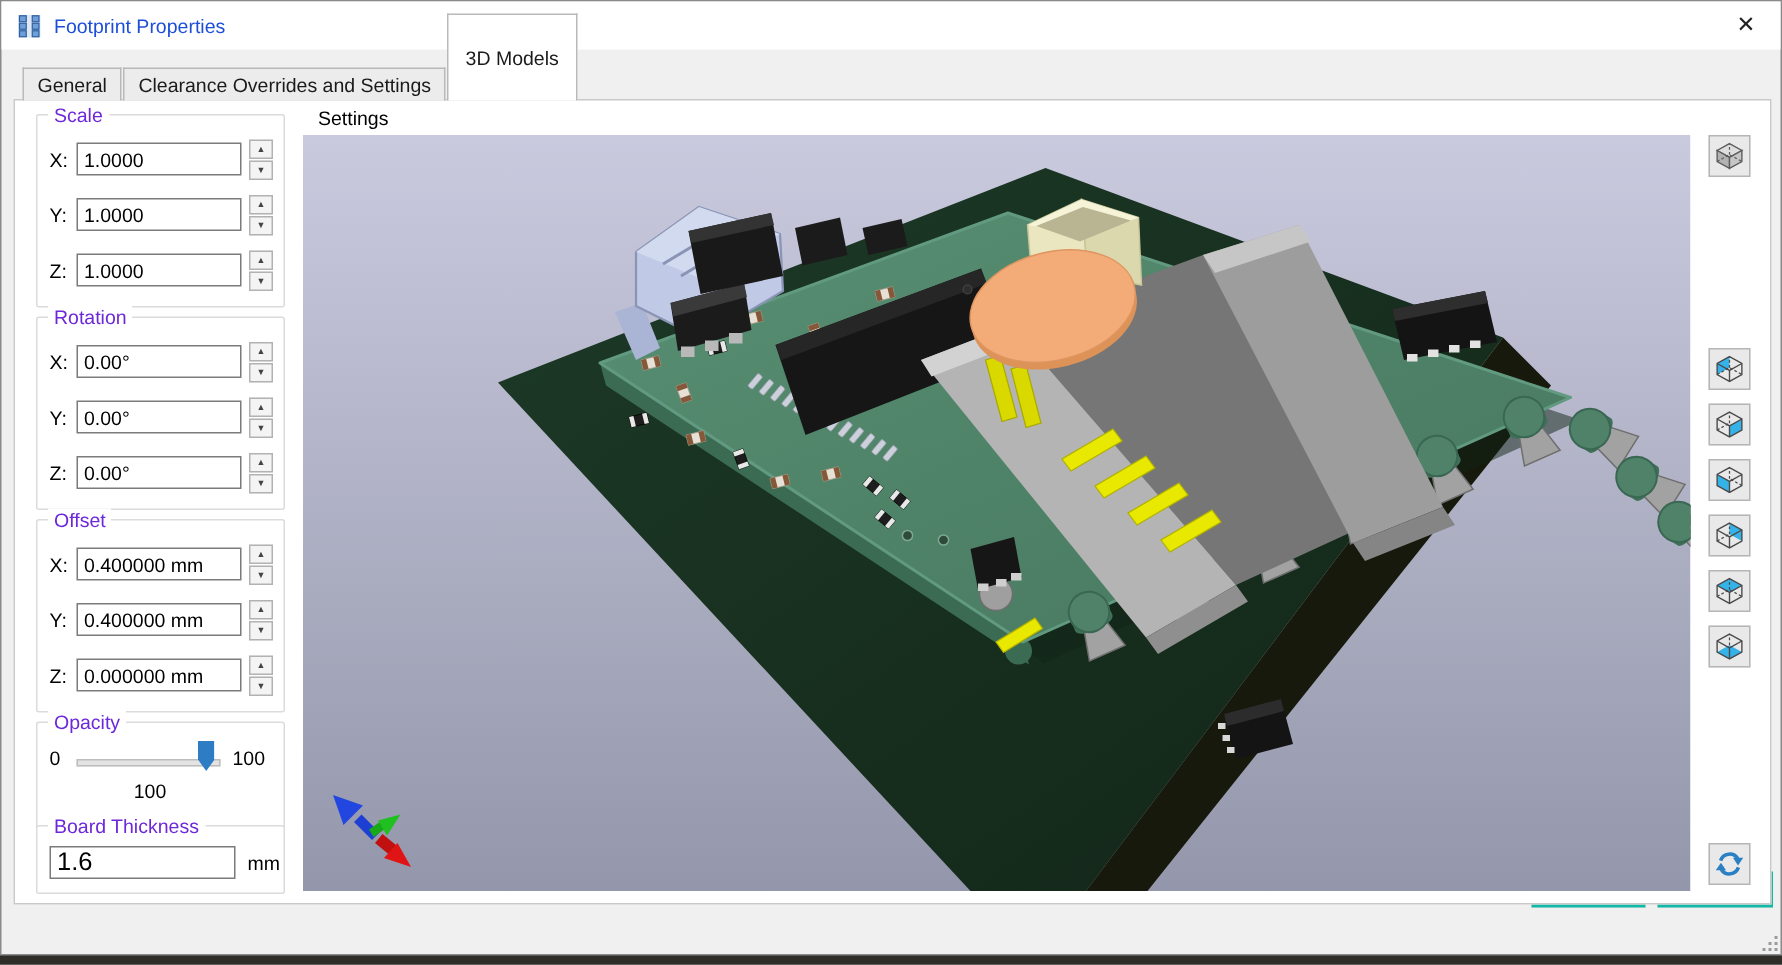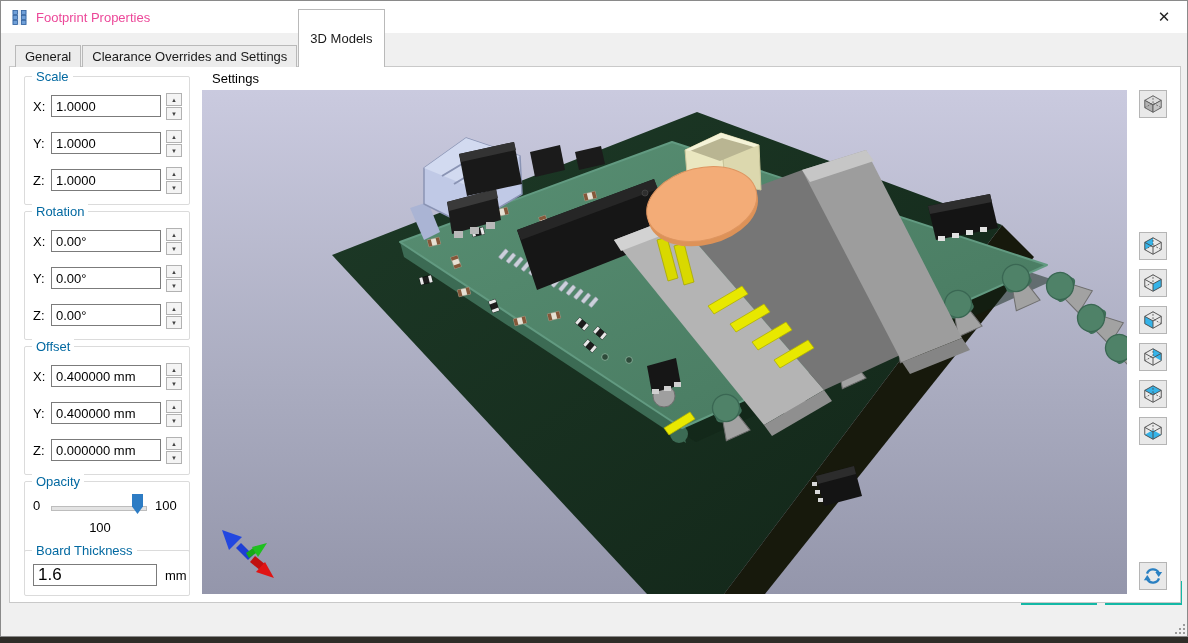--- a/index.html
+++ b/index.html
@@ -13,40 +13,40 @@
   .window{
     position:absolute;left:0;top:0;width:1188px;height:637px;
     background:#f0f0f0;border:1px solid #8a8a8a;box-sizing:border-box;
   }
   
   .titlebar{
     position:absolute;left:0;top:0;right:0;height:32px;background:#ffffff;
     display:flex;align-items:center;
   }
   .titlebar .app-icon{margin-left:10px;width:17px;height:17px;flex:0 0 auto;}
-  .titlebar .title-text{margin-left:8px;font-size:13px;color:#ec4899;}
+  .titlebar .title-text{margin-left:8px;font-size:13px;color:#1d4ed8;}
   .close-btn{
     position:absolute;right:0;top:0;width:46px;height:31px;border:none;background:transparent;
     font-size:15px;color:#222;cursor:default;line-height:31px;text-align:center;padding:0;
   }
   
   .tabbar{position:absolute;left:14px;top:40px;height:26px;display:flex;align-items:flex-end;z-index:3;}
   .tab{
     height:21px;line-height:21px;padding:0 9px;background:#ececec;
     border:1px solid #b9b9b9;border-bottom:none;margin-right:1px;color:#1a1a1a;
   }
   .tab.active{height:25px;line-height:25px;background:#ffffff;padding:16px 11px;position:relative;}
   
   .page{
     position:absolute;left:8px;top:65px;width:1172px;height:537px;background:#ffffff;
     border:1px solid #c9c9c9;box-sizing:border-box;z-index:2;
   }
   
   .group{position:absolute;left:14px;width:166px;border:1px solid #dbdbdb;border-radius:2px;background:#fff;box-sizing:border-box;}
-  .group .legend{position:absolute;top:-8px;left:7px;background:#fff;padding:0 4px;font-size:13px;color:#0369a1;}
+  .group .legend{position:absolute;top:-8px;left:7px;background:#fff;padding:0 4px;font-size:13px;color:#6d28d9;}
   .g-scale{top:9px;height:129px;}
   .g-rot{top:144px;height:129px;}
   .g-off{top:279px;height:129px;}
   .g-opa{top:414px;height:75px;}
   .g-thick{top:483px;height:46px;}
   .row{position:absolute;left:8px;height:27px;width:150px;}
   .r1{top:16px;} .r2{top:53px;} .r3{top:90px;}
   .axis-label{position:absolute;left:0;top:6px;width:18px;color:#000;}
   .field{
     position:absolute;left:18px;top:2px;width:110px;height:22px;box-sizing:border-box;

